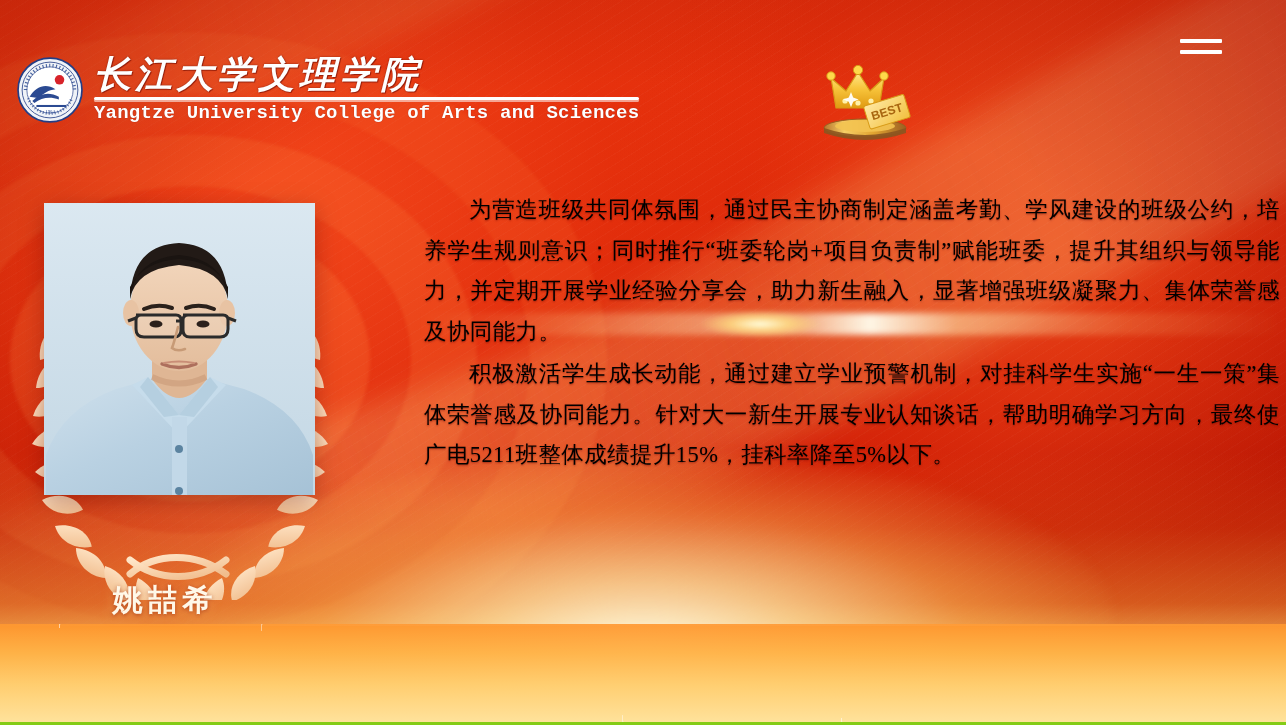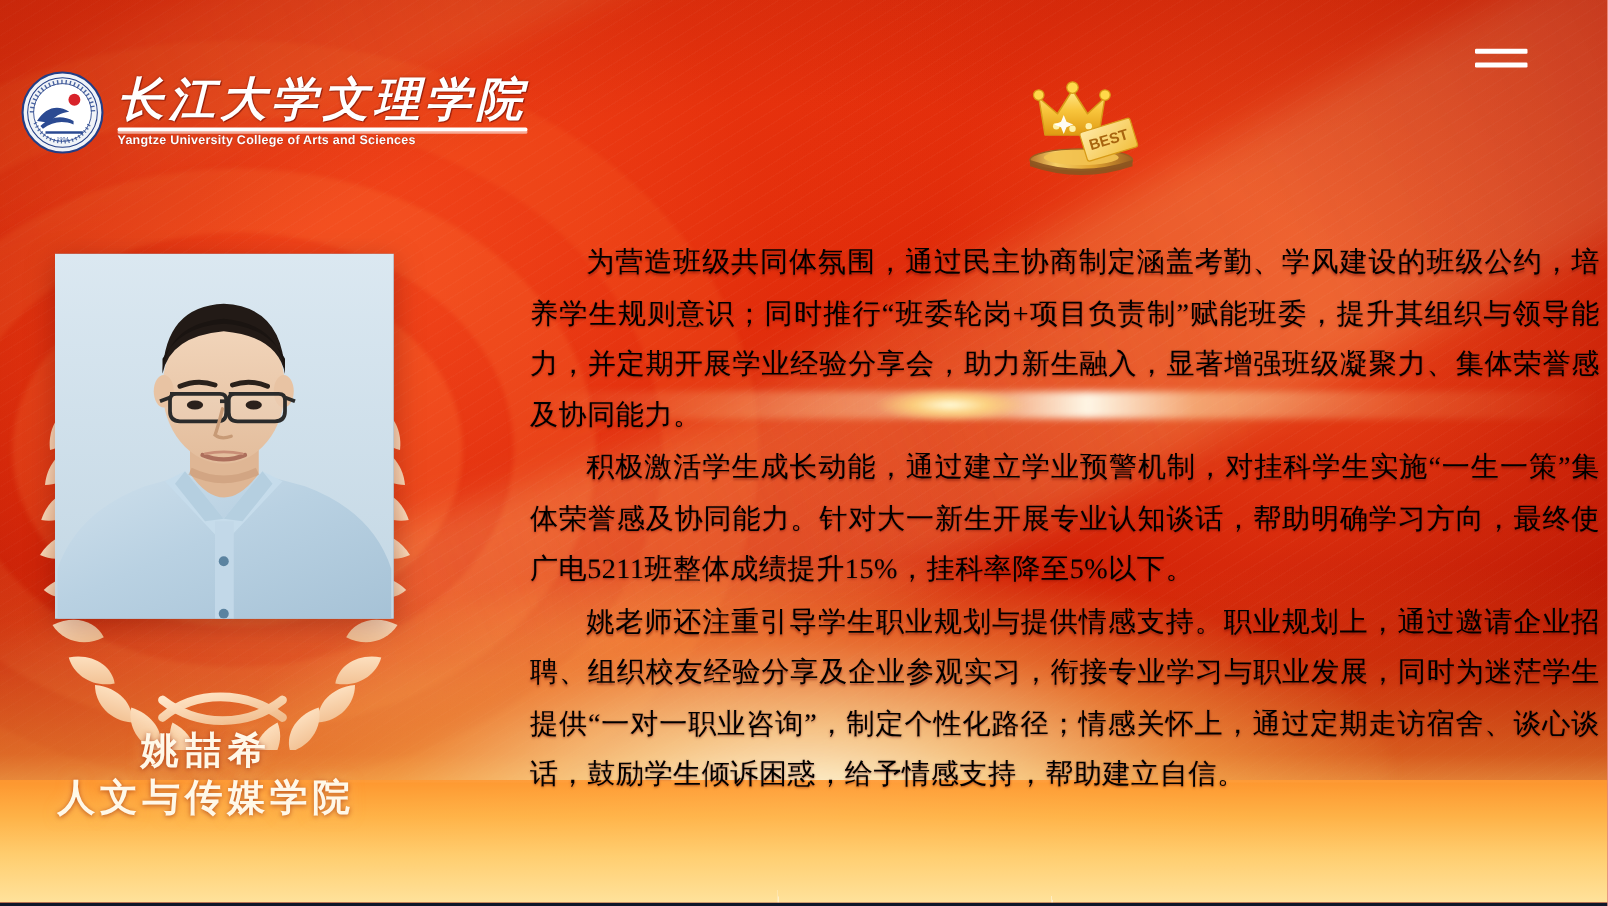--- a/index.html
+++ b/index.html
@@ -11,21 +11,21 @@
     font-family: "Liberation Serif", "DejaVu Serif", serif;
   }
 
   
   #poster {
     position: relative;
     width: 1286px;
     height: 725px;
     overflow: hidden;
     background: #d21a07;
-    border-bottom: 3px solid #0f172a;
+    border-bottom: 3px solid #84cc16;
     box-sizing: border-box;
   }
 
   
   .bg-base {
     position: absolute;
     inset: 0;
     background:
       linear-gradient(168deg, #e8330e 0%, #e22d0b 30%, #d01c05 62%, #b81403 100%);
   }
@@ -259,27 +259,28 @@
     white-space: nowrap;
   }
   .logo-rule {
     height: 3px;
     background: #ffffff;
     margin: 2px 0 2px 0;
     border-radius: 2px;
     box-shadow: 0 2px 0 rgba(255,255,255,0.55);
   }
   .logo-en {
-    font-size: 10px;
+    font-size: 19px;
     font-weight: bold;
     color: #ffffff;
     letter-spacing: 0.2px;
-    font-family: Liberation Sans, sans-serif;
+    font-family: Liberation Mono, monospace;
     white-space: nowrap;
     text-shadow: 0 0 1px rgba(90,0,0,0.6);
+    text-align: center;
   }
 
   
   .menu-btn {
     position: absolute;
     right: 64px; top: 34px;
     width: 42px; height: 24px;
     z-index: 25;
     cursor: pointer;
     display: flex;
@@ -583,24 +584,22 @@
       <path d="M134 124 q-4 16 -6 21 q5 4 13 1" stroke="#c79a76" stroke-width="2.6" fill="none" stroke-linecap="round"></path>
 
       <path d="M118 161 q17 7 34 0" stroke="#ad6f5c" stroke-width="3.4" fill="none" stroke-linecap="round"></path>
       <path d="M120 160 q15 -3 30 0" stroke="#c98d76" stroke-width="2" fill="none" stroke-linecap="round"></path>
 
       <path d="M108 174 q27 13 54 0" stroke="rgba(190,140,105,0.4)" stroke-width="6" fill="none"></path>
     </svg>
   </div>
 
   <div class="person-name">姚喆希</div>
-  <div class="person-dept">人文与传媒学院</div>
 
   <div class="body-copy">
     <p>为营造班级共同体氛围，通过民主协商制定涵盖考勤、学风建设的班级公约，培养学生规则意识；同时推行“班委轮岗+项目负责制”赋能班委，提升其组织与领导能力，并定期开展学业经验分享会，助力新生融入，显著增强班级凝聚力、集体荣誉感及协同能力。</p>
     <p>积极激活学生成长动能，通过建立学业预警机制，对挂科学生实施“一生一策”集体荣誉感及协同能力。针对大一新生开展专业认知谈话，帮助明确学习方向，最终使广电5211班整体成绩提升15%，挂科率降至5%以下。</p>
-    <p>姚老师还注重引导学生职业规划与提供情感支持。职业规划上，通过邀请企业招聘、组织校友经验分享及企业参观实习，衔接专业学习与职业发展，同时为迷茫学生提供“一对一职业咨询”，制定个性化路径；情感关怀上，通过定期走访宿舍、谈心谈话，鼓励学生倾诉困惑，给予情感支持，帮助建立自信。</p>
   </div>
 
   <div class="flare"></div>
   <div class="flare-core"></div>
 
 </div>
 
 </body></html>

